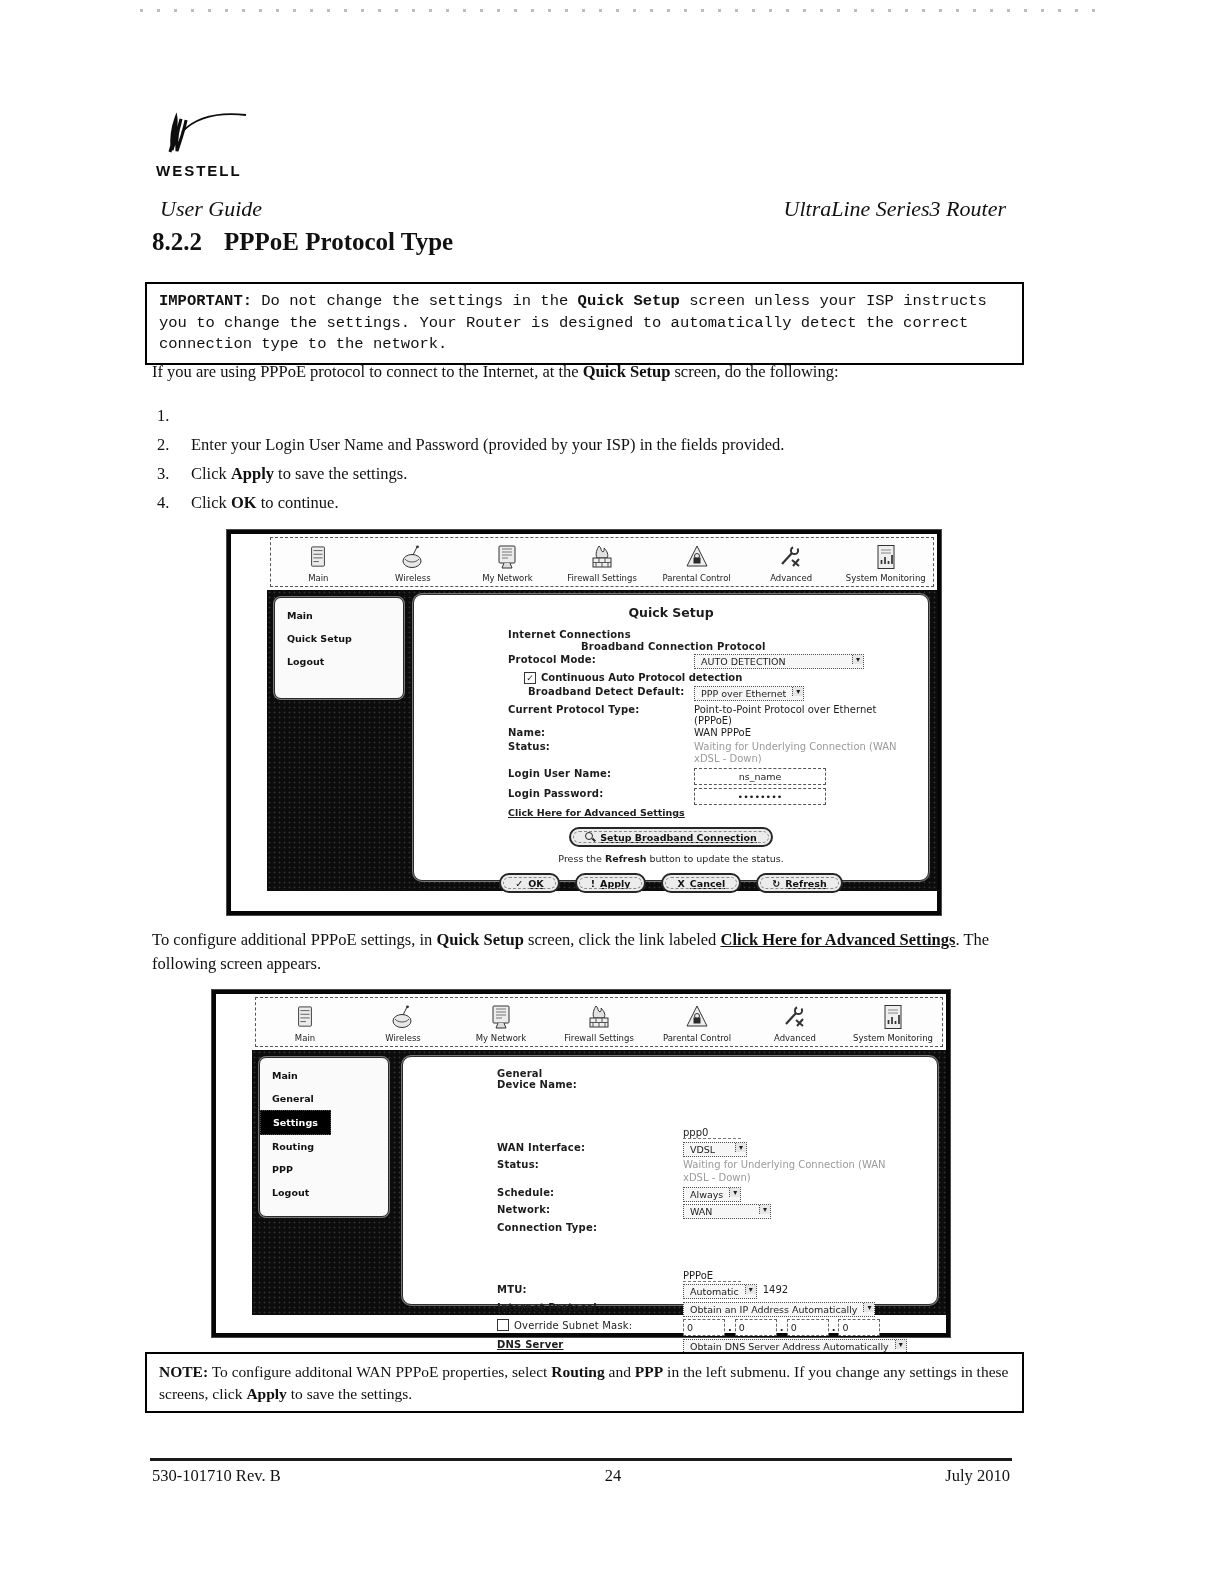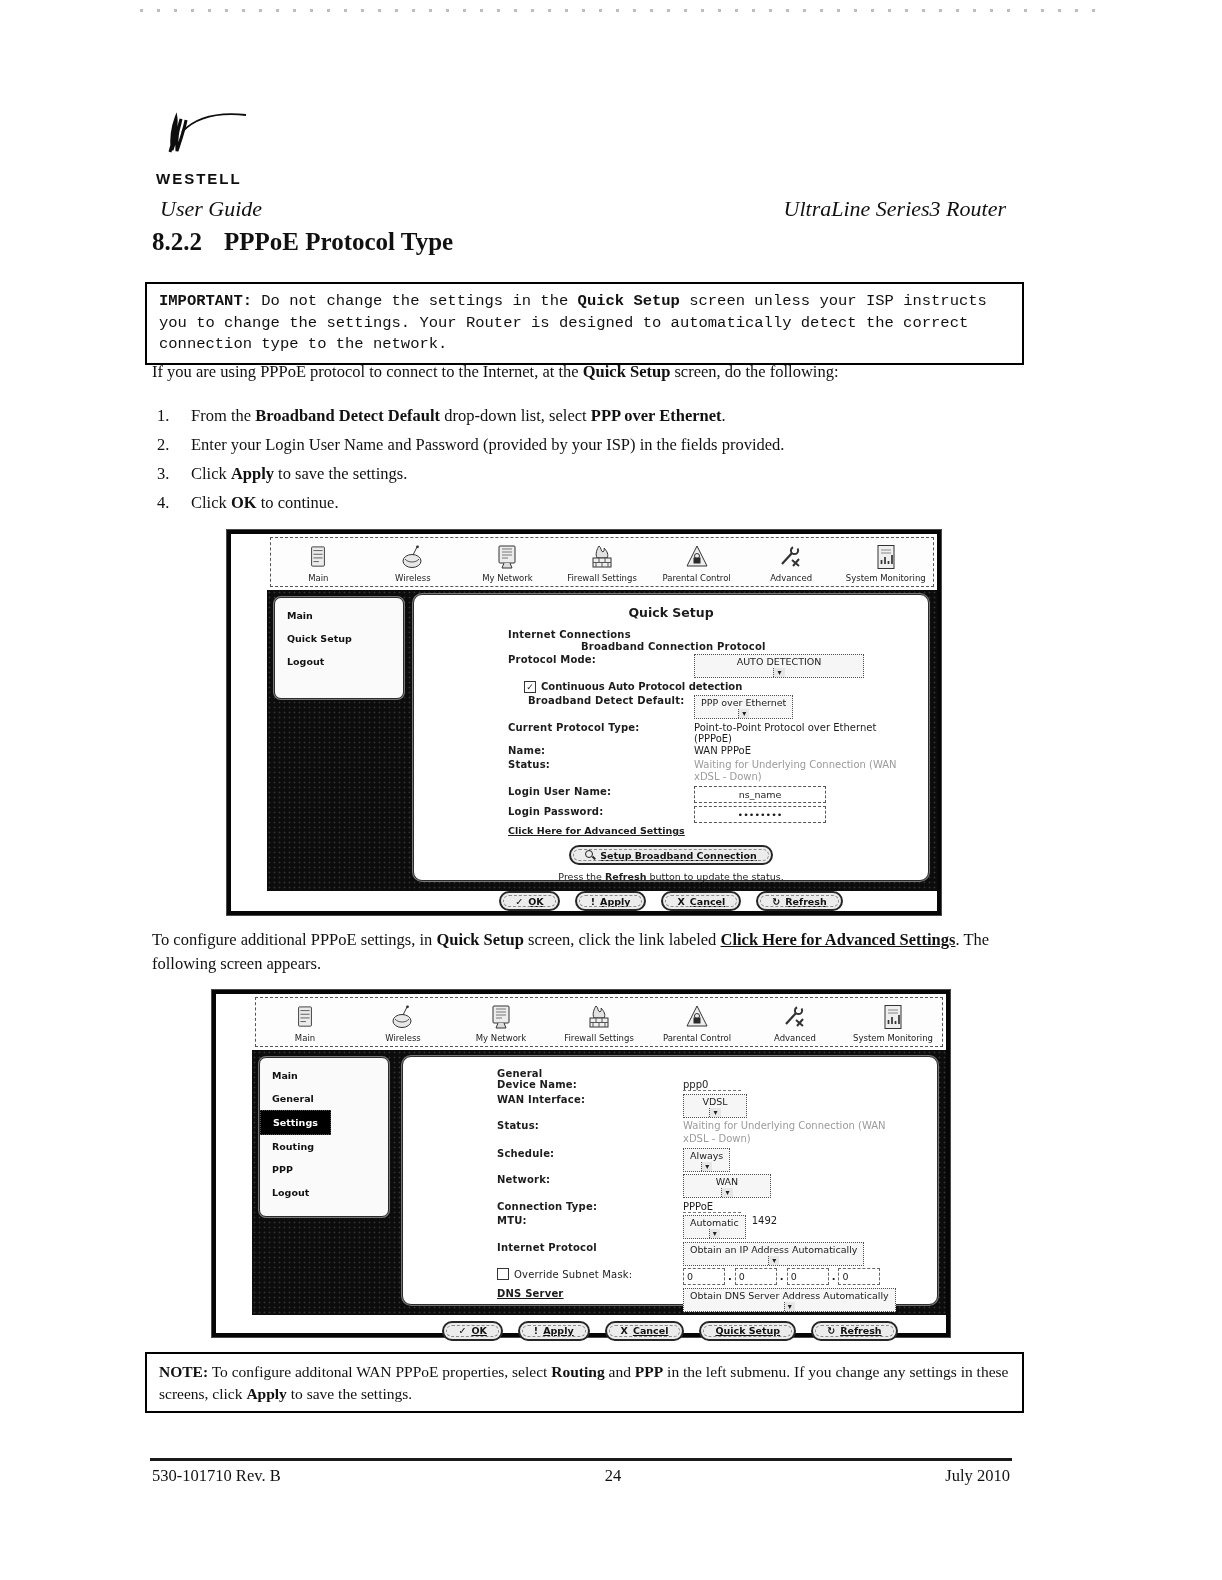--- a/index.html
+++ b/index.html
@@ -3,21 +3,21 @@
 <meta charset="utf-8">
 <style>
   html,body{margin:0;padding:0;background:#fff;}
   .page{position:relative;width:1222px;height:1580px;background:#fff;overflow:hidden;
         font-family:"Liberation Serif",serif;color:#111;}
   .noise{position:absolute;top:9px;left:140px;width:960px;height:3px;
          background-image:repeating-linear-gradient(90deg,#888 0 3px,transparent 3px 17px);opacity:.55;}
   
   .logo{position:absolute;left:156px;top:110px;}
   .logo-text{font-family:"Liberation Sans",sans-serif;font-weight:bold;font-size:15px;
-             letter-spacing:2px;color:#0d0d0d;margin-top:8px;}
+             letter-spacing:2px;color:#0d0d0d;margin-top:0px;}
   .doc-header{position:absolute;left:160px;top:196px;width:846px;display:flex;
               justify-content:space-between;font-style:italic;font-size:22px;}
   .section-title{position:absolute;left:152px;top:228px;font-size:25px;font-weight:bold;}
   .section-title .num{margin-right:22px;}
   .ruled-box{position:absolute;left:145px;width:851px;border:2px solid #000;
              padding:7px 12px;font-size:15.5px;line-height:1.4;background:#fff;}
   .important-box{top:282px;font-family:Liberation Mono, monospace;}
   .note-box{top:1352px;}
   .b{font-weight:bold;}
   .ul{text-decoration:underline;}
@@ -46,21 +46,21 @@
   .side-item.sel{background:#000;color:#fff;}
   .main-panel{position:absolute;background:#fff;border:1px solid #2a2a2a;border-radius:9px;
               box-shadow:0 0 0 1px #777;font-size:10px;padding:8px 14px 6px;}
   .panel-title{text-align:center;font-weight:bold;font-size:12.5px;margin:2px 0 9px;}
   .frow{display:flex;align-items:flex-start;margin:2.5px 0;padding-left:80px;}
   .frow.ind{padding-left:100px;}
   .flabel{width:186px;font-weight:bold;flex:none;letter-spacing:.2px;}
   .frow.ind .flabel{width:166px;}
   .fval{font-weight:normal;}
   .grey{color:#9b9b9b;line-height:1.25;}
-  .sel{display:inline-flex;align-items:center;border:1px dotted #4f4f4f;background:#f6f6f6;cursor:pointer;flex-direction:column;}
+  .sel{display:inline-flex;align-items:flex-start;border:1px dotted #4f4f4f;background:#f6f6f6;cursor:pointer;}
   .sel-text{padding:1px 6px;font-size:9.5px;white-space:nowrap;}
   .sel-arr{border-left:1px dotted #4f4f4f;padding:0 3px;font-size:8px;display:flex;
            align-items:center;background:#e7e7e7;}
   .inp{display:inline-block;border:1px dashed #555;background:#fff;padding:2px 5px;
        min-width:120px;font-size:9.5px;text-align:center;}
   .octet{display:inline-block;border:1px dashed #666;background:#fff;padding:2px 3px;
          width:34px;font-size:9.5px;}
   .dot-sep{margin:0 3px;font-weight:bold;}
   .cb{display:inline-block;width:10px;height:10px;border:1px solid #333;font-size:9px;
       line-height:10px;text-align:center;margin-right:5px;background:#fff;flex:none;cursor:pointer;}
@@ -71,21 +71,21 @@
   .btn{display:inline-flex;align-items:center;gap:5px;border:2px solid #262626;border-radius:12px;
        background:#ececec;padding:2.5px 14px;font-size:9.5px;font-weight:bold;color:#111;
        outline:1px dashed #8a8a8a;outline-offset:-5px;cursor:pointer;white-space:nowrap;}
   .btn .lbl{text-decoration:underline;}
   .btn .ico:empty{display:none;}
   .mag{position:relative;width:10px;height:10px;flex:none;}
   .mag::before{content:"";position:absolute;left:0;top:0;width:6px;height:6px;
                border:1.5px solid #222;border-radius:50%;}
   .mag::after{content:"";position:absolute;left:6.5px;top:7px;width:4px;height:1.6px;
               background:#222;transform:rotate(45deg);}
-  .dn{border-bottom:1px dashed #777;min-width:58px;display:inline-block;}
+  .dn{border-bottom:1px dashed #777;min-width:58px;display:inline-block;margin-top:48px;}
 </style>
 </head>
 <body>
 
 <div class="page">
   <div class="noise"></div>
 
   <div class="logo">
     <svg width="92" height="48" viewBox="0 0 92 48">
       <path d="M14 42 C18 28 21 14 20 8 C17 16 15 28 16 40 C20 28 24 14 25 9 C22 18 20 30 21 41 C25 29 29 16 30 10" stroke="#0d0d0d" stroke-width="3" fill="none"></path>
@@ -107,21 +107,20 @@
     <span class="b">IMPORTANT:</span><span> Do not change the settings in the </span><span class="b">Quick Setup</span><span> screen unless your ISP instructs you to change the settings. Your Router is designed to automatically detect the correct connection type to the network.</span>
   </div>
 
   <div class="intro">
     <span>If you are using PPPoE protocol to connect to the Internet, at the </span><span class="b">Quick Setup</span><span> screen, do the following:</span>
   </div>
 
   <div class="steps">
     <div class="step">
       <span class="step-num">1.</span>
-      <span><span>From the </span><span class="b">Broadband Detect Default</span><span> drop-down list, select </span><span class="b">PPP over Ethernet</span><span>.</span></span>
     </div>
     <div class="step">
       <span class="step-num">2.</span>
       <span>Enter your Login User Name and Password (provided by your ISP) in the fields provided.</span>
     </div>
     <div class="step">
       <span class="step-num">3.</span>
       <span><span>Click </span><span class="b">Apply</span><span> to save the settings.</span></span>
     </div>
     <div class="step">

